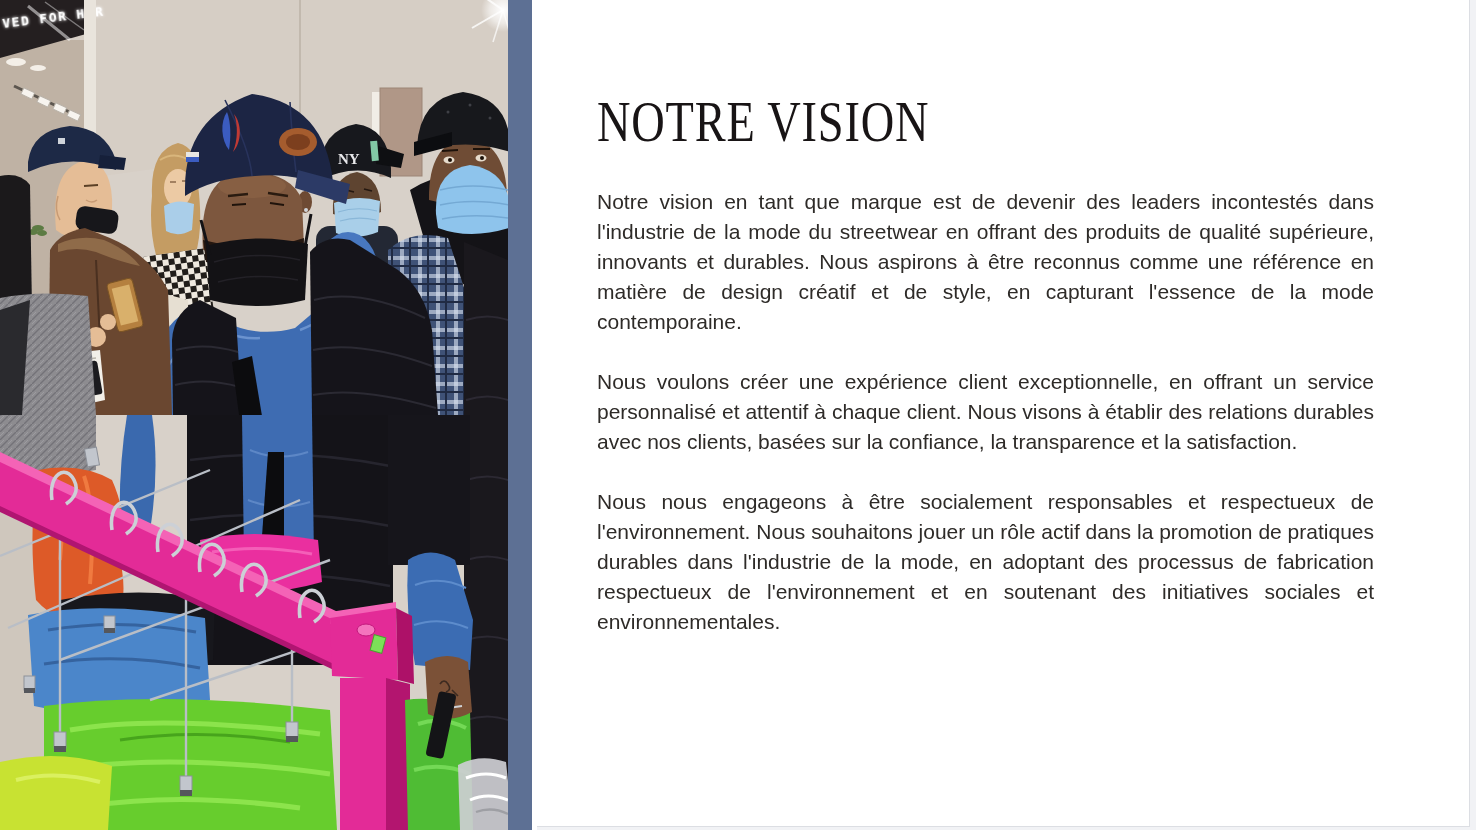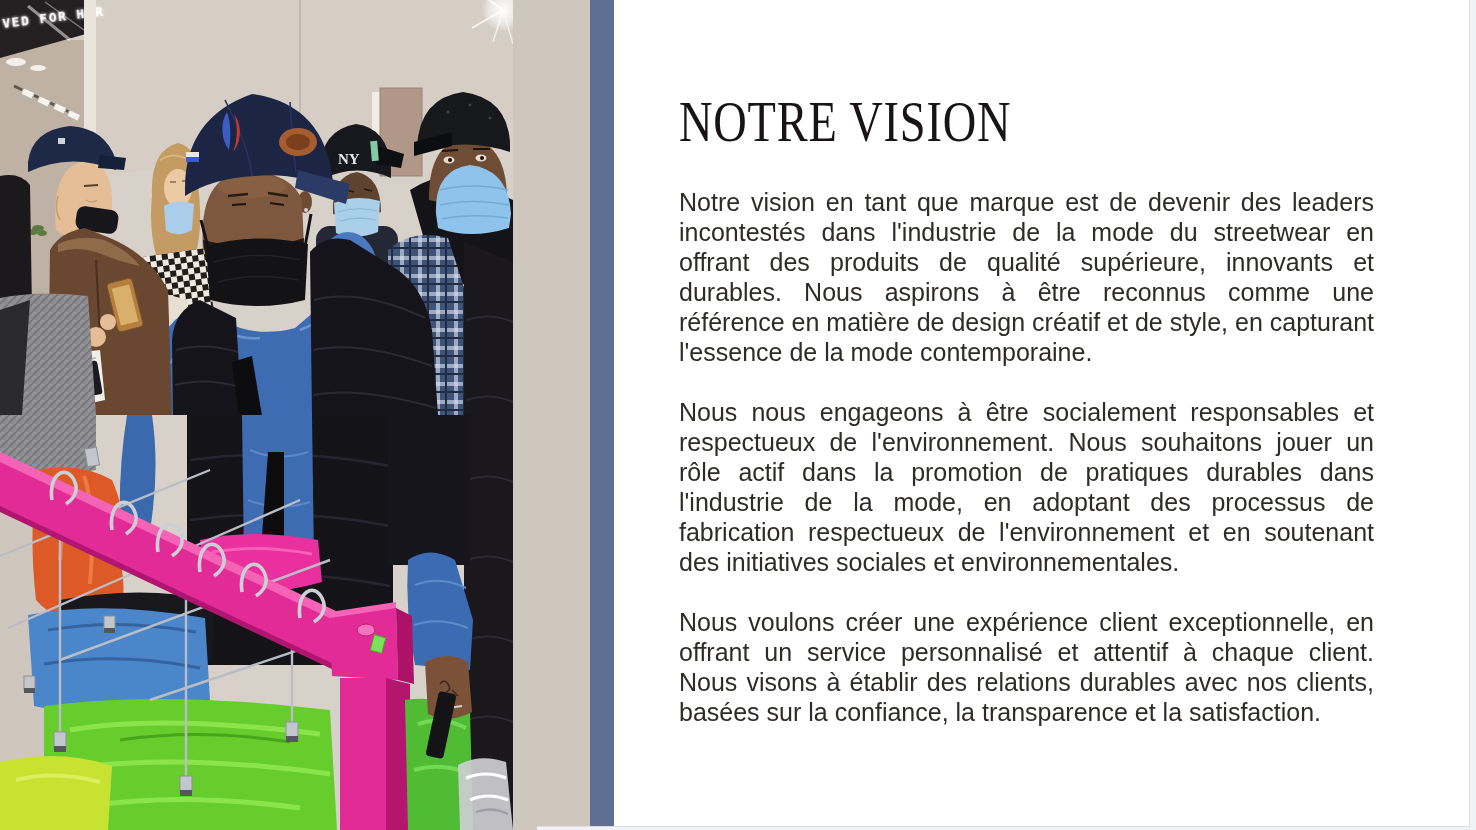--- a/index.html
+++ b/index.html
@@ -1,35 +1,35 @@
 <!DOCTYPE html>
 <html><head>
 <meta charset="utf-8">
 <style>
   html,body{margin:0;padding:0;}
   body{
     width:1476px;height:830px;overflow:hidden;background:#ffffff;
     font-family:"Liberation Sans",sans-serif;
   }
   .frame{position:relative;width:1476px;height:830px;display:flex;background:#ffffff;}
-  .photo-panel{width:590px;height:830px;flex:none;overflow:hidden;background:#cfc7bd;}
+  .photo-panel{width:508px;height:830px;flex:none;overflow:hidden;background:#cfc7bd;}
   .photo-panel svg{display:block;}
   .divider{width:24px;height:830px;flex:none;background:#5d7094;}
   .content{
     flex:1;box-sizing:border-box;
     padding:88px 102px 0 65px;background:#ffffff;
   }
   .title{
     font-family:"Liberation Serif",serif;font-weight:400;
     font-size:58px;letter-spacing:1px;color:#181415;
     margin:0 0 32px 0;white-space:nowrap;
     transform:scaleX(0.80);transform-origin:left center;
   }
   .body-text p{
-    font-size:25px;line-height:30px;text-align:justify;
+    font-size:21px;line-height:30px;text-align:justify;
     color:#2e2b28;margin:0 0 30px 0;
   }
   .edge-right{
     position:absolute;top:0;right:0;width:6px;height:830px;
     background:#f1f2f5;border-left:1px solid #dcdee3;
   }
   .edge-bottom{
     position:absolute;left:537px;right:6px;bottom:0;height:3px;
     background:#f1f2f5;border-top:1px solid #dcdee3;
   }
@@ -311,20 +311,20 @@
     </g>
   </svg>
   </div>
 
   <div class="divider"></div>
 
   <div class="content">
     <h1 class="title">NOTRE VISION</h1>
     <div class="body-text">
       <p>Notre vision en tant que marque est de devenir des leaders incontestés dans l'industrie de la mode du streetwear en offrant des produits de qualité supérieure, innovants et durables. Nous aspirons à être reconnus comme une référence en matière de design créatif et de style, en capturant l'essence de la mode contemporaine.</p>
+      <p>Nous voulons créer une expérience client exceptionnelle, en offrant un service personnalisé et attentif à chaque client. Nous visons à établir des relations durables avec nos clients, basées sur la confiance, la transparence et la satisfaction.</p>
       <p>Nous nous engageons à être socialement responsables et respectueux de l'environnement. Nous souhaitons jouer un rôle actif dans la promotion de pratiques durables dans l'industrie de la mode, en adoptant des processus de fabrication respectueux de l'environnement et en soutenant des initiatives sociales et environnementales.</p>
-      <p>Nous voulons créer une expérience client exceptionnelle, en offrant un service personnalisé et attentif à chaque client. Nous visons à établir des relations durables avec nos clients, basées sur la confiance, la transparence et la satisfaction.</p>
     </div>
   </div>
 
   <div class="edge-right"></div>
   <div class="edge-bottom"></div>
 </div>
 
 </body></html>

